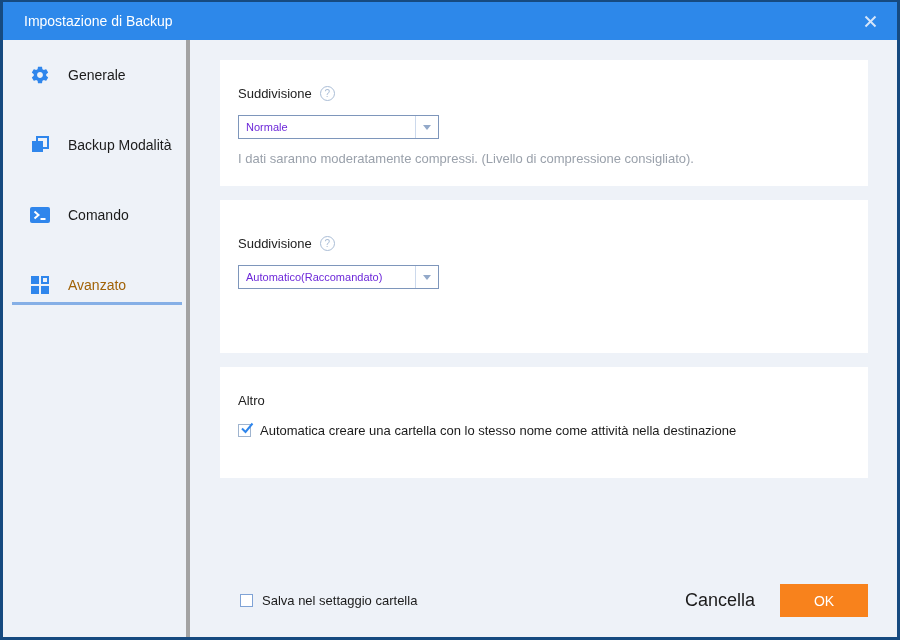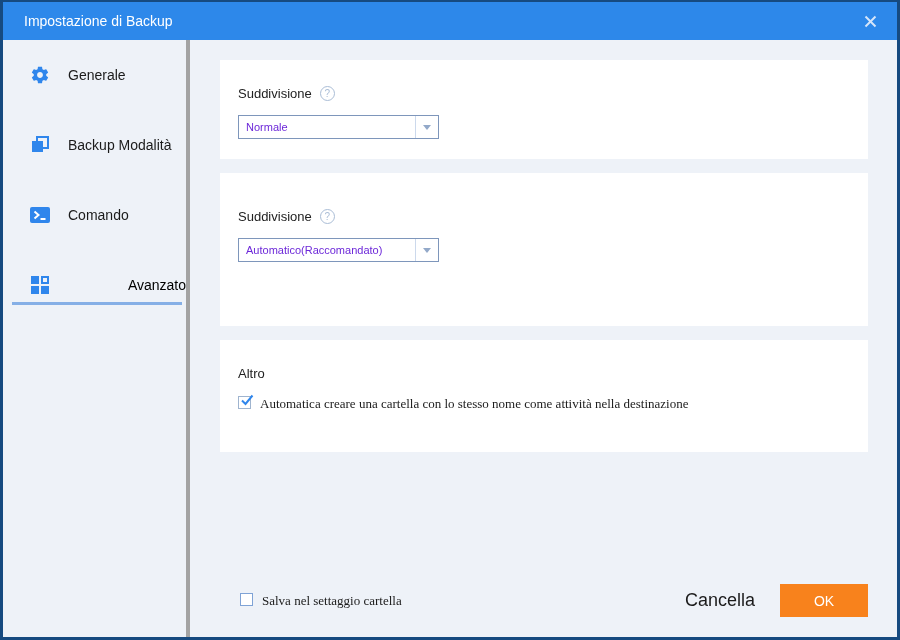--- a/index.html
+++ b/index.html
@@ -15,21 +15,21 @@
   .title { color:#ffffff; font-size:14px; }
   .close-btn { margin-left:auto; width:34px; height:30px; display:flex; align-items:center;
                justify-content:center; cursor:pointer; }
 
   
   .body { flex:1; display:flex; min-height:0; }
   .sidebar { width:187px; flex:0 0 187px; background:#eef2f8; border-right:4px solid #a3a3a3;
              position:relative; }
   .nav-item { height:70px; display:flex; align-items:center; gap:18px; padding-left:27px;
               font-size:14px; color:#1b1b1b; cursor:pointer; }
-  .nav-item.active { color:#000000;justify-content:space-between; }
+  .nav-item.active { color:#a16207; }
   .nav-icon { width:20px; height:20px; display:flex; align-items:center; justify-content:center; }
   .active-underline { position:absolute; left:9px; top:262px; width:170px; height:3px;
                       background:#85afe6; }
 
   .main { flex:1; display:flex; flex-direction:column; padding:20px 29px 18px 30px; min-width:0; }
   .card { background:#ffffff; padding:20px 20px 20px 18px; }
   .card + .card { margin-top:14px; }
   .card.tall { padding-bottom:64px; }
 
   .section-label-row { display:flex; align-items:center; gap:8px; font-size:13px; color:#222222;
@@ -42,22 +42,22 @@
               display:flex; align-items:stretch; cursor:pointer; }
   .dropdown-value { flex:1; font-size:11px; color:#6d28d9; display:flex; align-items:center;
                     padding-left:7px; overflow:hidden; white-space:nowrap; }
   .dropdown-arrow-btn { width:23px; flex:0 0 23px; border-left:1px solid #ccd9ec; display:flex;
                         align-items:center; justify-content:center; }
   .arrow-down { width:0; height:0; border-left:4px solid transparent;
                 border-right:4px solid transparent; border-top:5px solid #93a9c9; }
 
   .help-text { margin-top:12px; font-size:13px; color:#9aa1ab; }
 
-  .checkbox-row { display:flex; align-items:flex-start; gap:9px; margin-top:15px; font-size:13px;
-                  color:#1b1b1b;font-family:Liberation Serif, serif; }
+  .checkbox-row { display:flex; align-items:center; gap:9px; margin-top:15px; font-size:13px;
+                  color:#1b1b1b; }
   .checkbox { width:13px; height:13px; flex:0 0 13px; background:#ffffff; position:relative;
               cursor:pointer; }
   .checkbox.checked { border:1px solid #9fb4cf; }
   .checkbox.checked svg { position:absolute; left:1px; top:-4px; }
   .checkbox.unchecked { border:1px solid #7fa3d6; }
 
   .footer { margin-top:auto; display:flex; align-items:center; padding-left:20px; }
   .footer .checkbox-row { margin-top:0; }
   .cancel-btn { margin-left:auto; background:transparent; border:none; font-size:18px;
                 color:#1b1b1b; padding:8px 10px; cursor:pointer;
@@ -136,20 +136,21 @@
         <div class="section-label-row">
           <span>Suddivisione</span>
           <span class="help-icon">?</span>
         </div>
         <div class="dropdown">
           <span class="dropdown-value">Normale</span>
           <span class="dropdown-arrow-btn">
             <span class="arrow-down"></span>
           </span>
         </div>
+        <div class="help-text">I dati saranno moderatamente compressi. (Livello di compressione consigliato).</div>
       </div>
 
       <div class="card tall">
         <div class="section-label-row" style="margin-top:16px;">
           <span>Suddivisione</span>
           <span class="help-icon">?</span>
         </div>
         <div class="dropdown">
           <span class="dropdown-value">Automatico(Raccomandato)</span>
           <span class="dropdown-arrow-btn">

